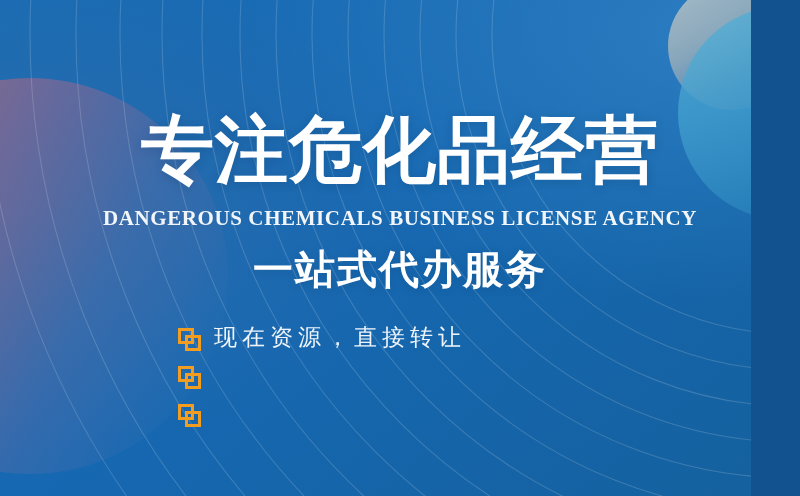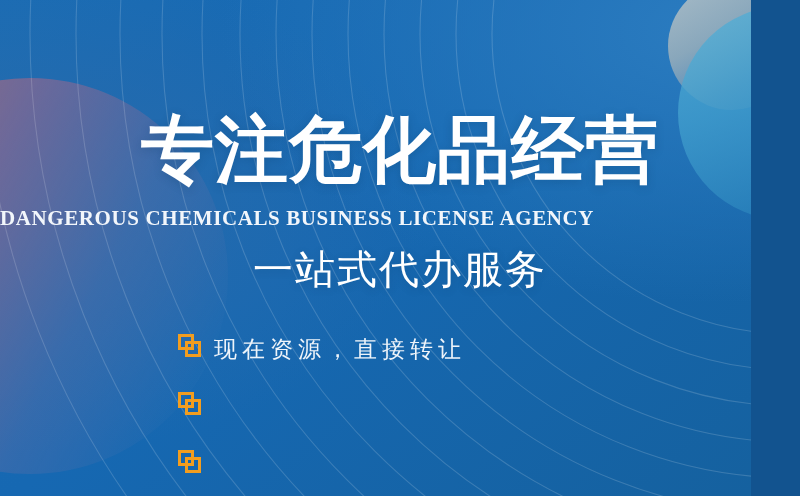--- a/index.html
+++ b/index.html
@@ -103,55 +103,54 @@
     line-height: 84px;
     letter-spacing: 1px;
     white-space: nowrap;
     text-shadow: 0 2px 10px rgba(8,48,86,0.22);
   }
 
   .sub-en {
     position: absolute;
     left: 0; right: 0;
     top: 206px;
-    text-align: left;
+    text-align: center;
     color: #f2f6fb;
     font-family: "Liberation Serif", "DejaVu Serif", serif;
     font-weight: 700;
     font-size: 21px;
     letter-spacing: 0.6px;
     white-space: nowrap;
   }
 
   .sub-cn {
     position: absolute;
     left: 0; right: 0;
     top: 243px;
     text-align: center;
     color: #ffffff;
     font-family: "DejaVu Sans", "Liberation Sans", sans-serif;
-    font-weight: 400;
+    font-weight: 700;
     font-size: 40px;
     line-height: 52px;
     letter-spacing: 2px;
     white-space: nowrap;
     text-shadow: 0 2px 8px rgba(8,48,86,0.20);
   }
 
   .bullets {
     position: absolute;
     left: 178px;
     top: 314px;
     width: 430px;
   }
   .bullet-row {
     display: flex;
-    align-items: flex-start;
+    align-items: flex-end;
     height: 38px;
-    margin-top: 20px;
   }
   .bullet-icon {
     flex: 0 0 auto;
     width: 24px;
     height: 24px;
     position: relative;
     margin-right: 12px;
   }
   .bullet-icon .sq {
     position: absolute;

